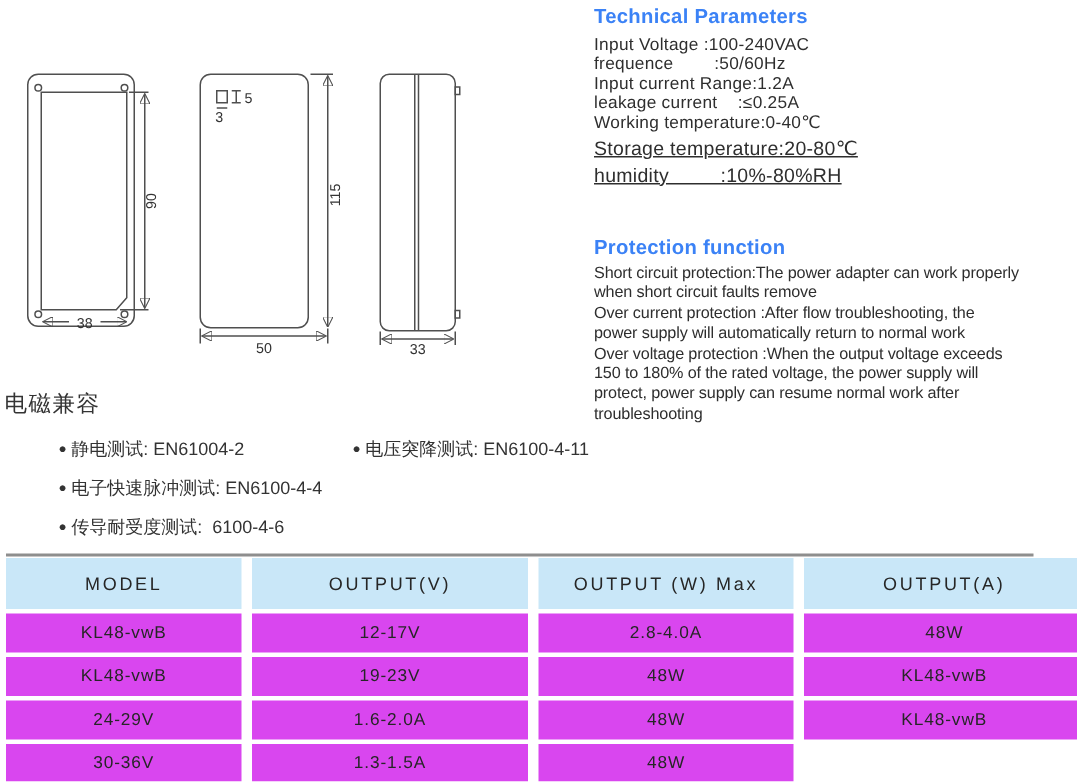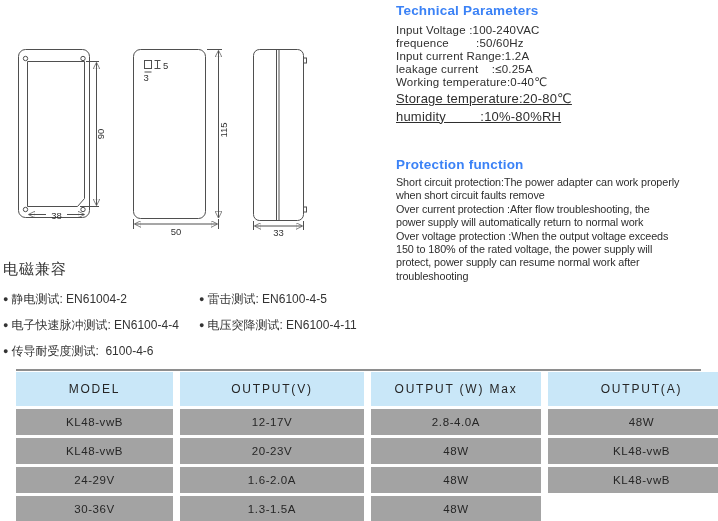--- a/index.html
+++ b/index.html
@@ -20,38 +20,38 @@
   .tech-params { position:absolute; left:396px; top:3px; width:322px; }
   .tech-lines { margin-top:6px; font-size:11.5px; line-height:13px; white-space:pre; color:#2e2e2e; letter-spacing:0.2px; }
   .tech-lines.large { font-size:13px; line-height:17.5px; margin-top:1px;text-decoration:underline; }
   .protection { position:absolute; left:396px; top:157px; width:324px; }
   .prot-body { margin-top:4px; font-size:10.8px; line-height:13.4px; white-space:pre; letter-spacing:-0.1px; color:#2e2e2e; }
   
   .emc { position:absolute; left:3px; top:260px; width:392px; }
   .emc-title { font-size:15px; color:#333333; letter-spacing:1px; }
   .emc-cols { display:flex; margin-top:12px; }
   .emc-col { display:flex; flex-direction:column; gap:9px; }
-  .emc-col.left { width:196px; }
+  .emc-col.left { width:196px;margin-left:36px; }
   .emc-item { font-size:12px; color:#333333; white-space:pre; }
   .bullet { font-size:9px; margin-right:3px; vertical-align:1.5px; }
   
   .spec-table {
-    position:absolute; left:16px; top:369px; width:685px;
+    position:absolute; left:4px; top:369px; width:685px;
     border-top:2px solid #8e8e8e; padding-top:1px;
     display:grid;
     grid-template-columns:157px 184px 170px 187px;
     grid-template-rows:34px 26px 26px 26px 26px;
     column-gap:7px; row-gap:3px;
   }
   .hcell {
     background:#c9e7f8; display:flex; align-items:center; justify-content:center;
     font-size:12px; letter-spacing:1.8px; color:#262626;
   }
   .cell {
-    background:#a3a3a3; display:flex; align-items:center; justify-content:center;
+    background:#d946ef; display:flex; align-items:center; justify-content:center;
     font-size:11.5px; letter-spacing:0.6px; color:#262626;
   }
 </style>
 </head>
 <body>
 
 <div class="page">
 
   <svg class="drawings" viewBox="0 0 360 245">
     <defs>
@@ -132,39 +132,38 @@
 
   <section class="emc">
     <div class="emc-title">电磁兼容</div>
     <div class="emc-cols">
       <div class="emc-col left">
         <div class="emc-item"><span class="bullet">●</span><span>静电测试: EN61004-2</span></div>
         <div class="emc-item"><span class="bullet">●</span><span>电子快速脉冲测试: EN6100-4-4</span></div>
         <div class="emc-item"><span class="bullet">●</span><span>传导耐受度测试:  6100-4-6</span></div>
       </div>
       <div class="emc-col">
-        <div class="emc-item"><span class="bullet">●</span><span>雷击测试: EN6100-4-5</span></div>
         <div class="emc-item"><span class="bullet">●</span><span>电压突降测试: EN6100-4-11</span></div>
       </div>
     </div>
   </section>
 
   <div class="spec-table">
     <div class="hcell">MODEL</div>
     <div class="hcell">OUTPUT(V)</div>
     <div class="hcell">OUTPUT (W)  Max</div>
     <div class="hcell">OUTPUT(A)</div>
 
     <div class="cell">KL48-vwB</div>
     <div class="cell">12-17V</div>
     <div class="cell">2.8-4.0A</div>
     <div class="cell">48W</div>
 
     <div class="cell">KL48-vwB</div>
-    <div class="cell">20-23V</div>
+    <div class="cell">19-23V</div>
     <div class="cell">48W</div>
 
     <div class="cell">KL48-vwB</div>
     <div class="cell">24-29V</div>
     <div class="cell">1.6-2.0A</div>
     <div class="cell">48W</div>
 
     <div class="cell">KL48-vwB</div>
     <div class="cell">30-36V</div>
     <div class="cell">1.3-1.5A</div>

